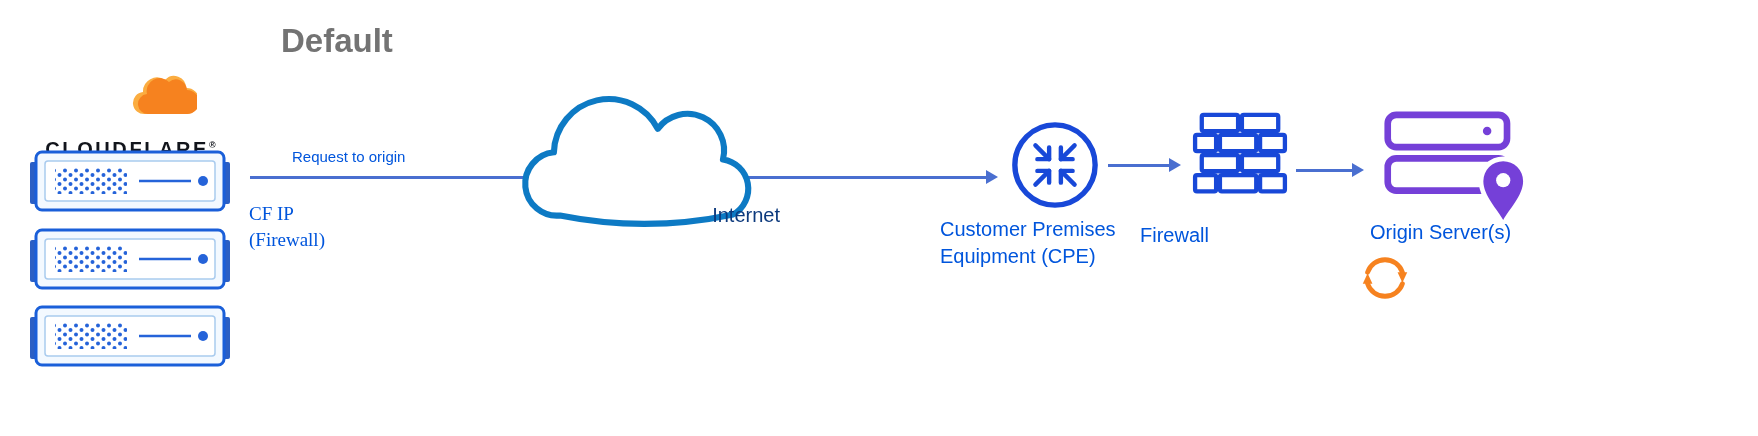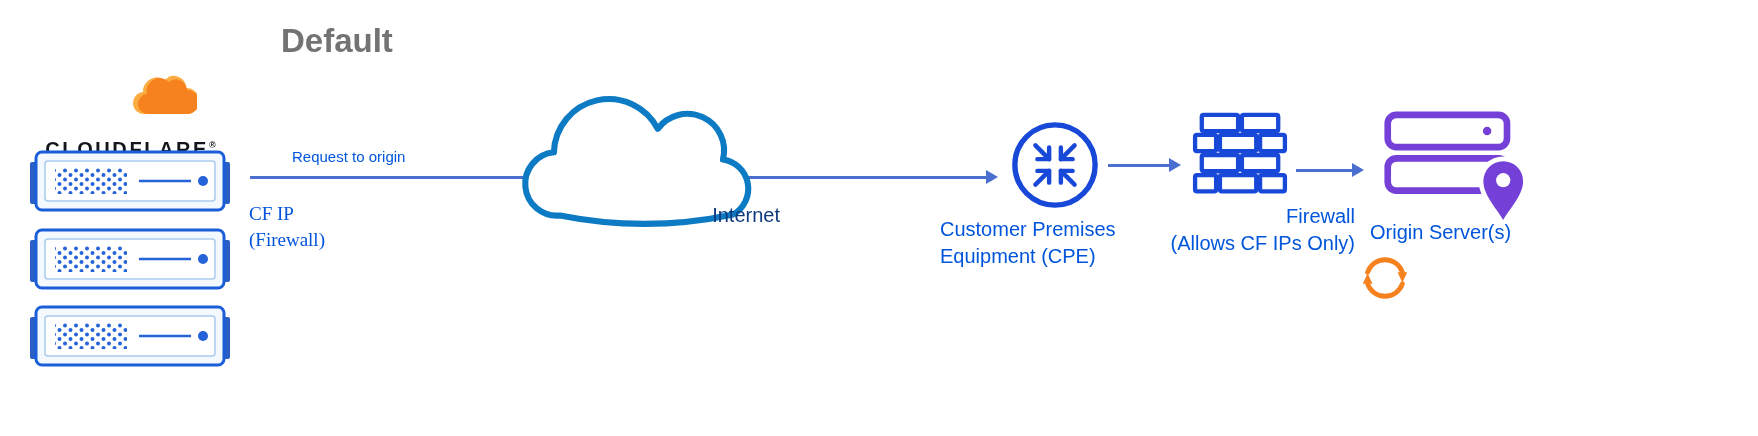--- a/index.html
+++ b/index.html
@@ -32,21 +32,21 @@
   .request-label { left: 292px; top: 143px; font-size: 15px; text-align: right; }
   .cfip-label { left: 249px; top: 201px; font-size: 19px; line-height: 26px; font-family: Liberation Serif, serif; }
 
   .internet-cloud { position: absolute; left: 505px; top: 80px; z-index: 2; }
   .internet-label { left: 505px; top: 202px; width: 275px; text-align: right; color: #0d3a7d; z-index: 3; }
 
   .cpe-icon { position: absolute; left: 1008px; top: 118px; }
   .cpe-label { left: 940px; top: 216px; width: 230px; text-align: left; }
 
   .firewall-icon { position: absolute; left: 1192px; top: 112px; }
-  .firewall-label { left: 1140px; top: 203px; width: 215px; text-align: right; }
+  .firewall-label { left: 1140px; top: 222px; width: 215px; text-align: left; }
 
   .origin-icon { position: absolute; left: 1383px; top: 108px; }
   .origin-label { left: 1370px; top: 219px; width: 165px; text-align: left; }
 
   .cloudflared-icon { position: absolute; left: 1354px; top: 249px; }
   .cloudflared-label { left: 1434px; top: 255px; font-size: 19px; line-height: 26px; }
 </style>
 </head>
 <body>
 
@@ -142,21 +142,20 @@
         <rect x="71" y="24" width="26" height="17" rx="2"></rect>
       <rect x="10" y="45" width="38" height="17" rx="2"></rect>
         <rect x="52" y="45" width="38" height="17" rx="2"></rect>
       <rect x="3" y="66" width="22" height="17" rx="2"></rect>
         <rect x="29" y="66" width="38" height="17" rx="2"></rect>
         <rect x="71" y="66" width="26" height="17" rx="2"></rect>
     </g>
   </svg>
   <div class="label firewall-label">
     <div>Firewall</div>
-    <div>(Allows CF IPs Only)</div>
   </div>
 
   <div class="line line-3"></div>
   <div class="arrowhead head-3"></div>
 
   <svg class="origin-icon" width="142" height="116" viewBox="0 0 150 122">
     <rect x="5" y="7" width="126" height="34" rx="9" fill="#ffffff" stroke="#7540d8" stroke-width="7"></rect>
     <circle cx="110" cy="24" r="4.5" fill="#7540d8"></circle>
     <rect x="5" y="53" width="126" height="34" rx="9" fill="#ffffff" stroke="#7540d8" stroke-width="7"></rect>
     <circle cx="110" cy="70" r="4.5" fill="#7540d8"></circle>

